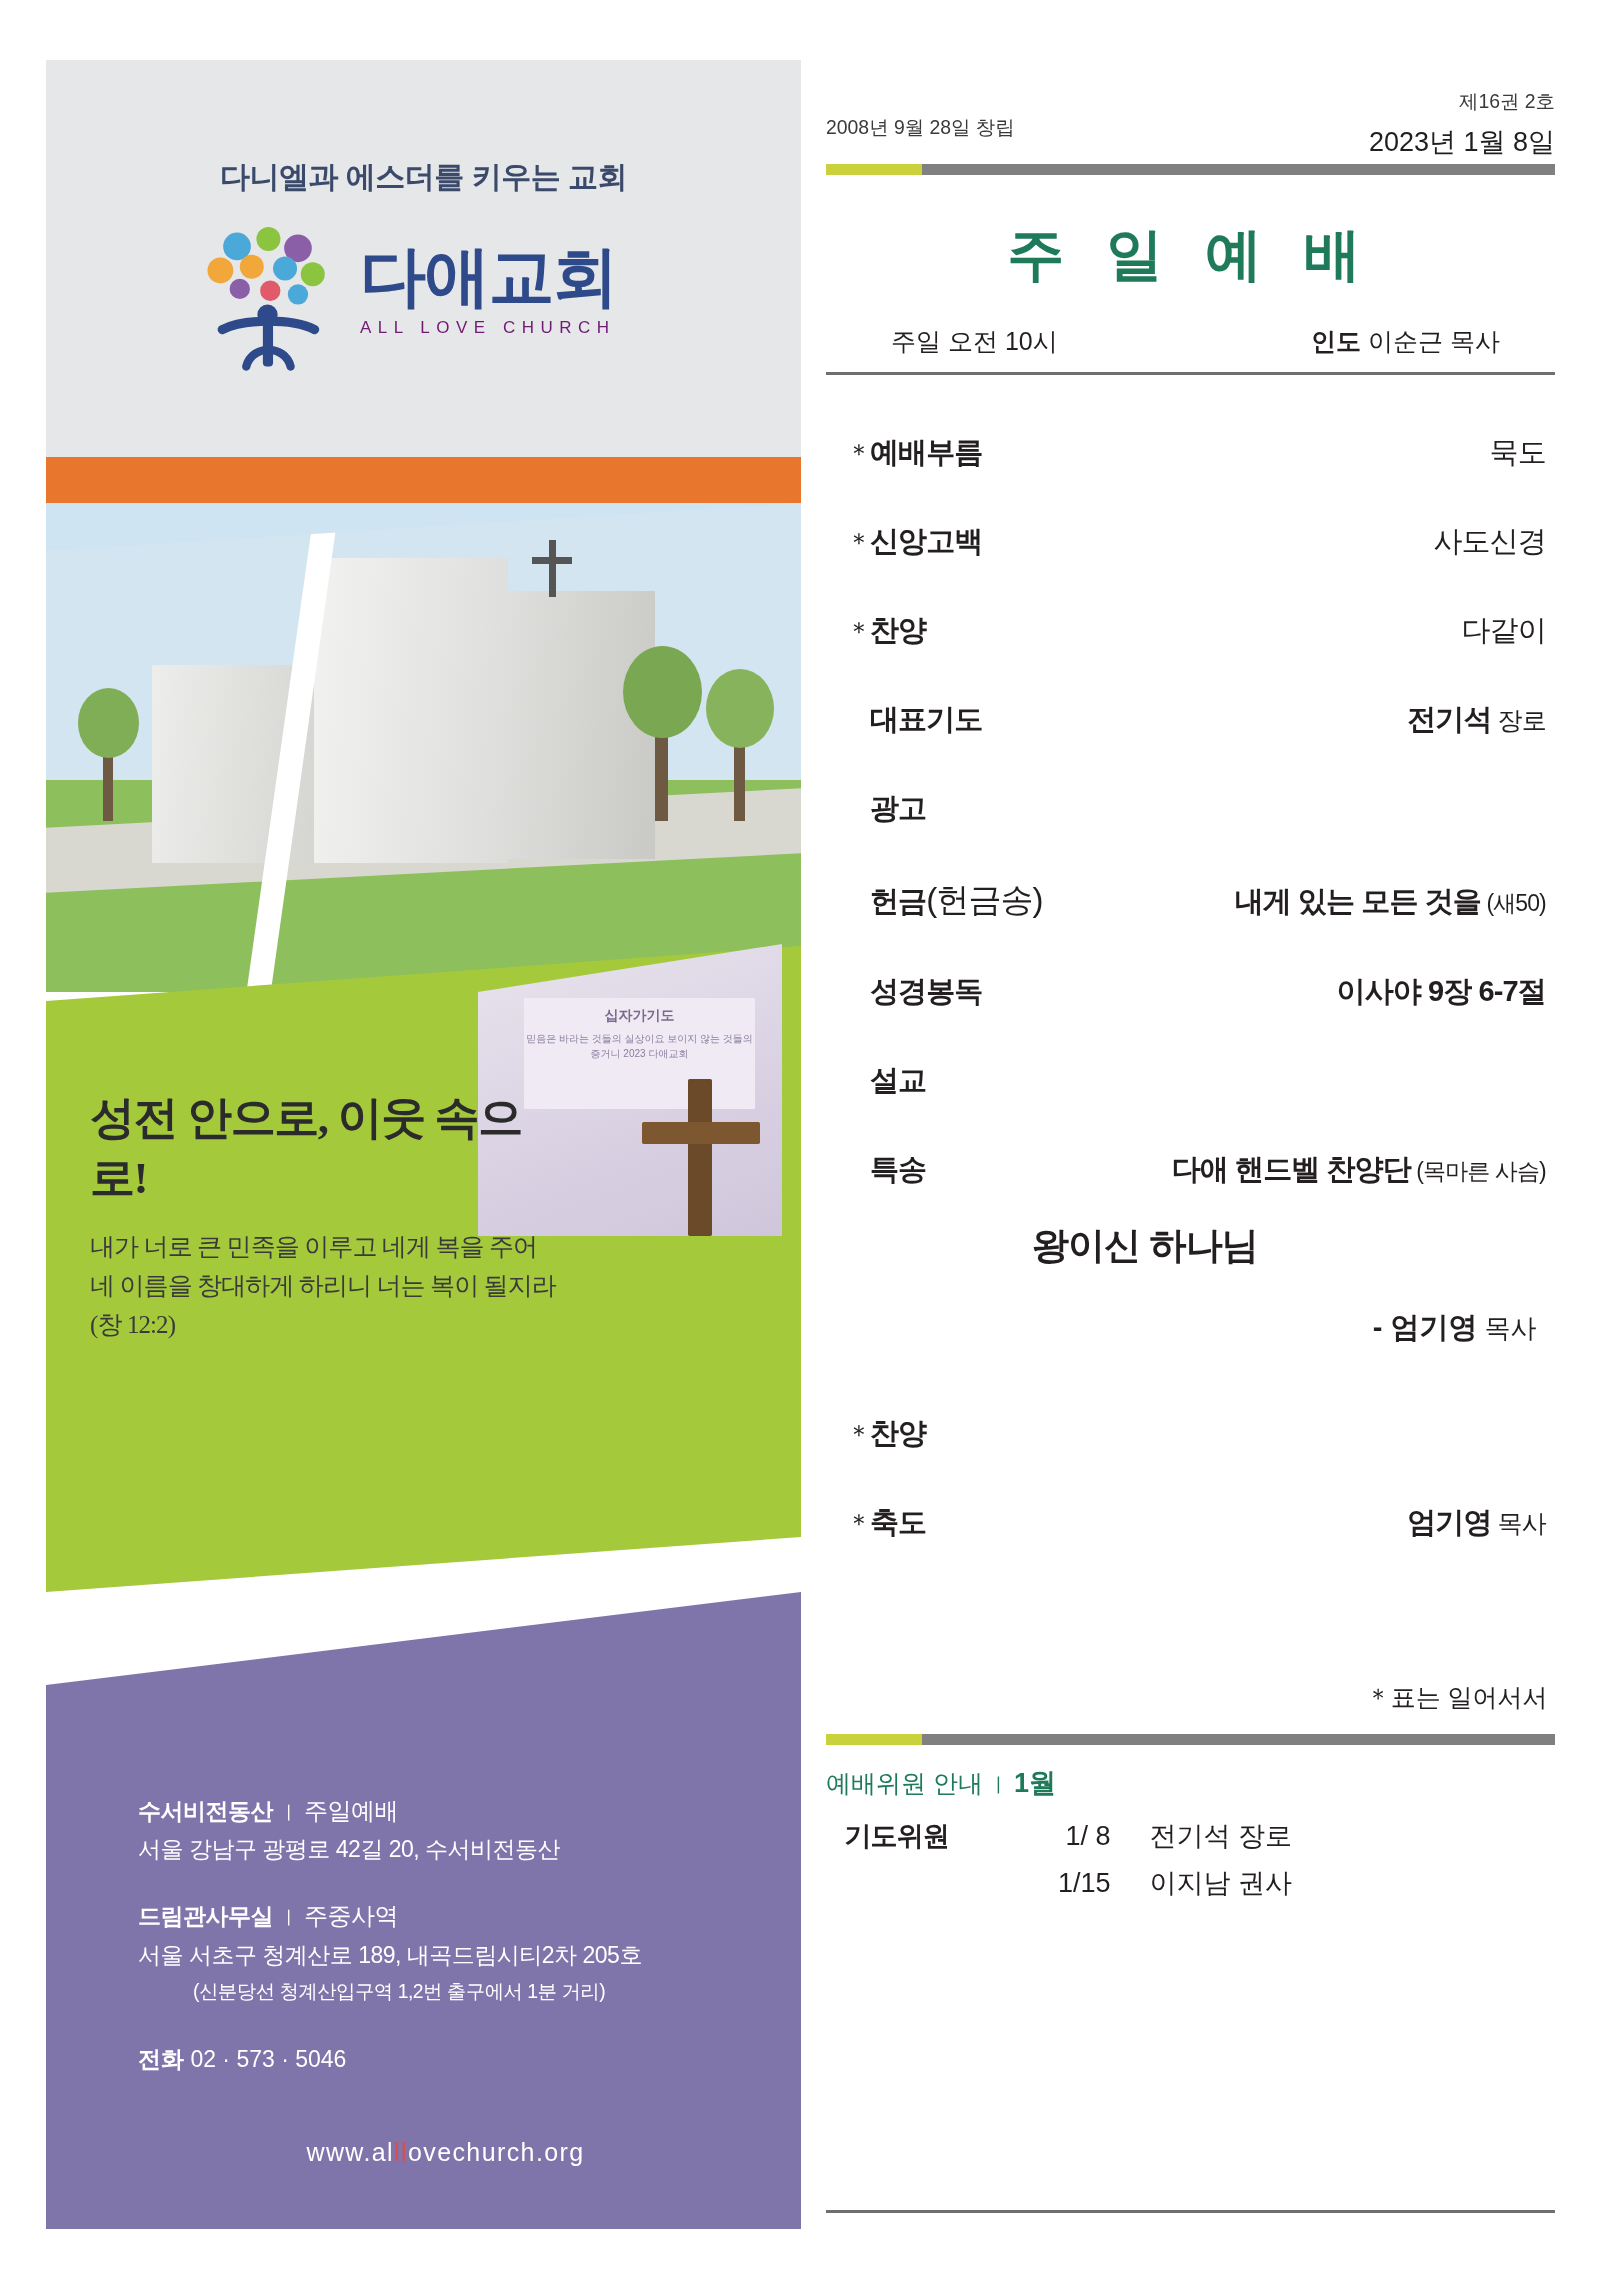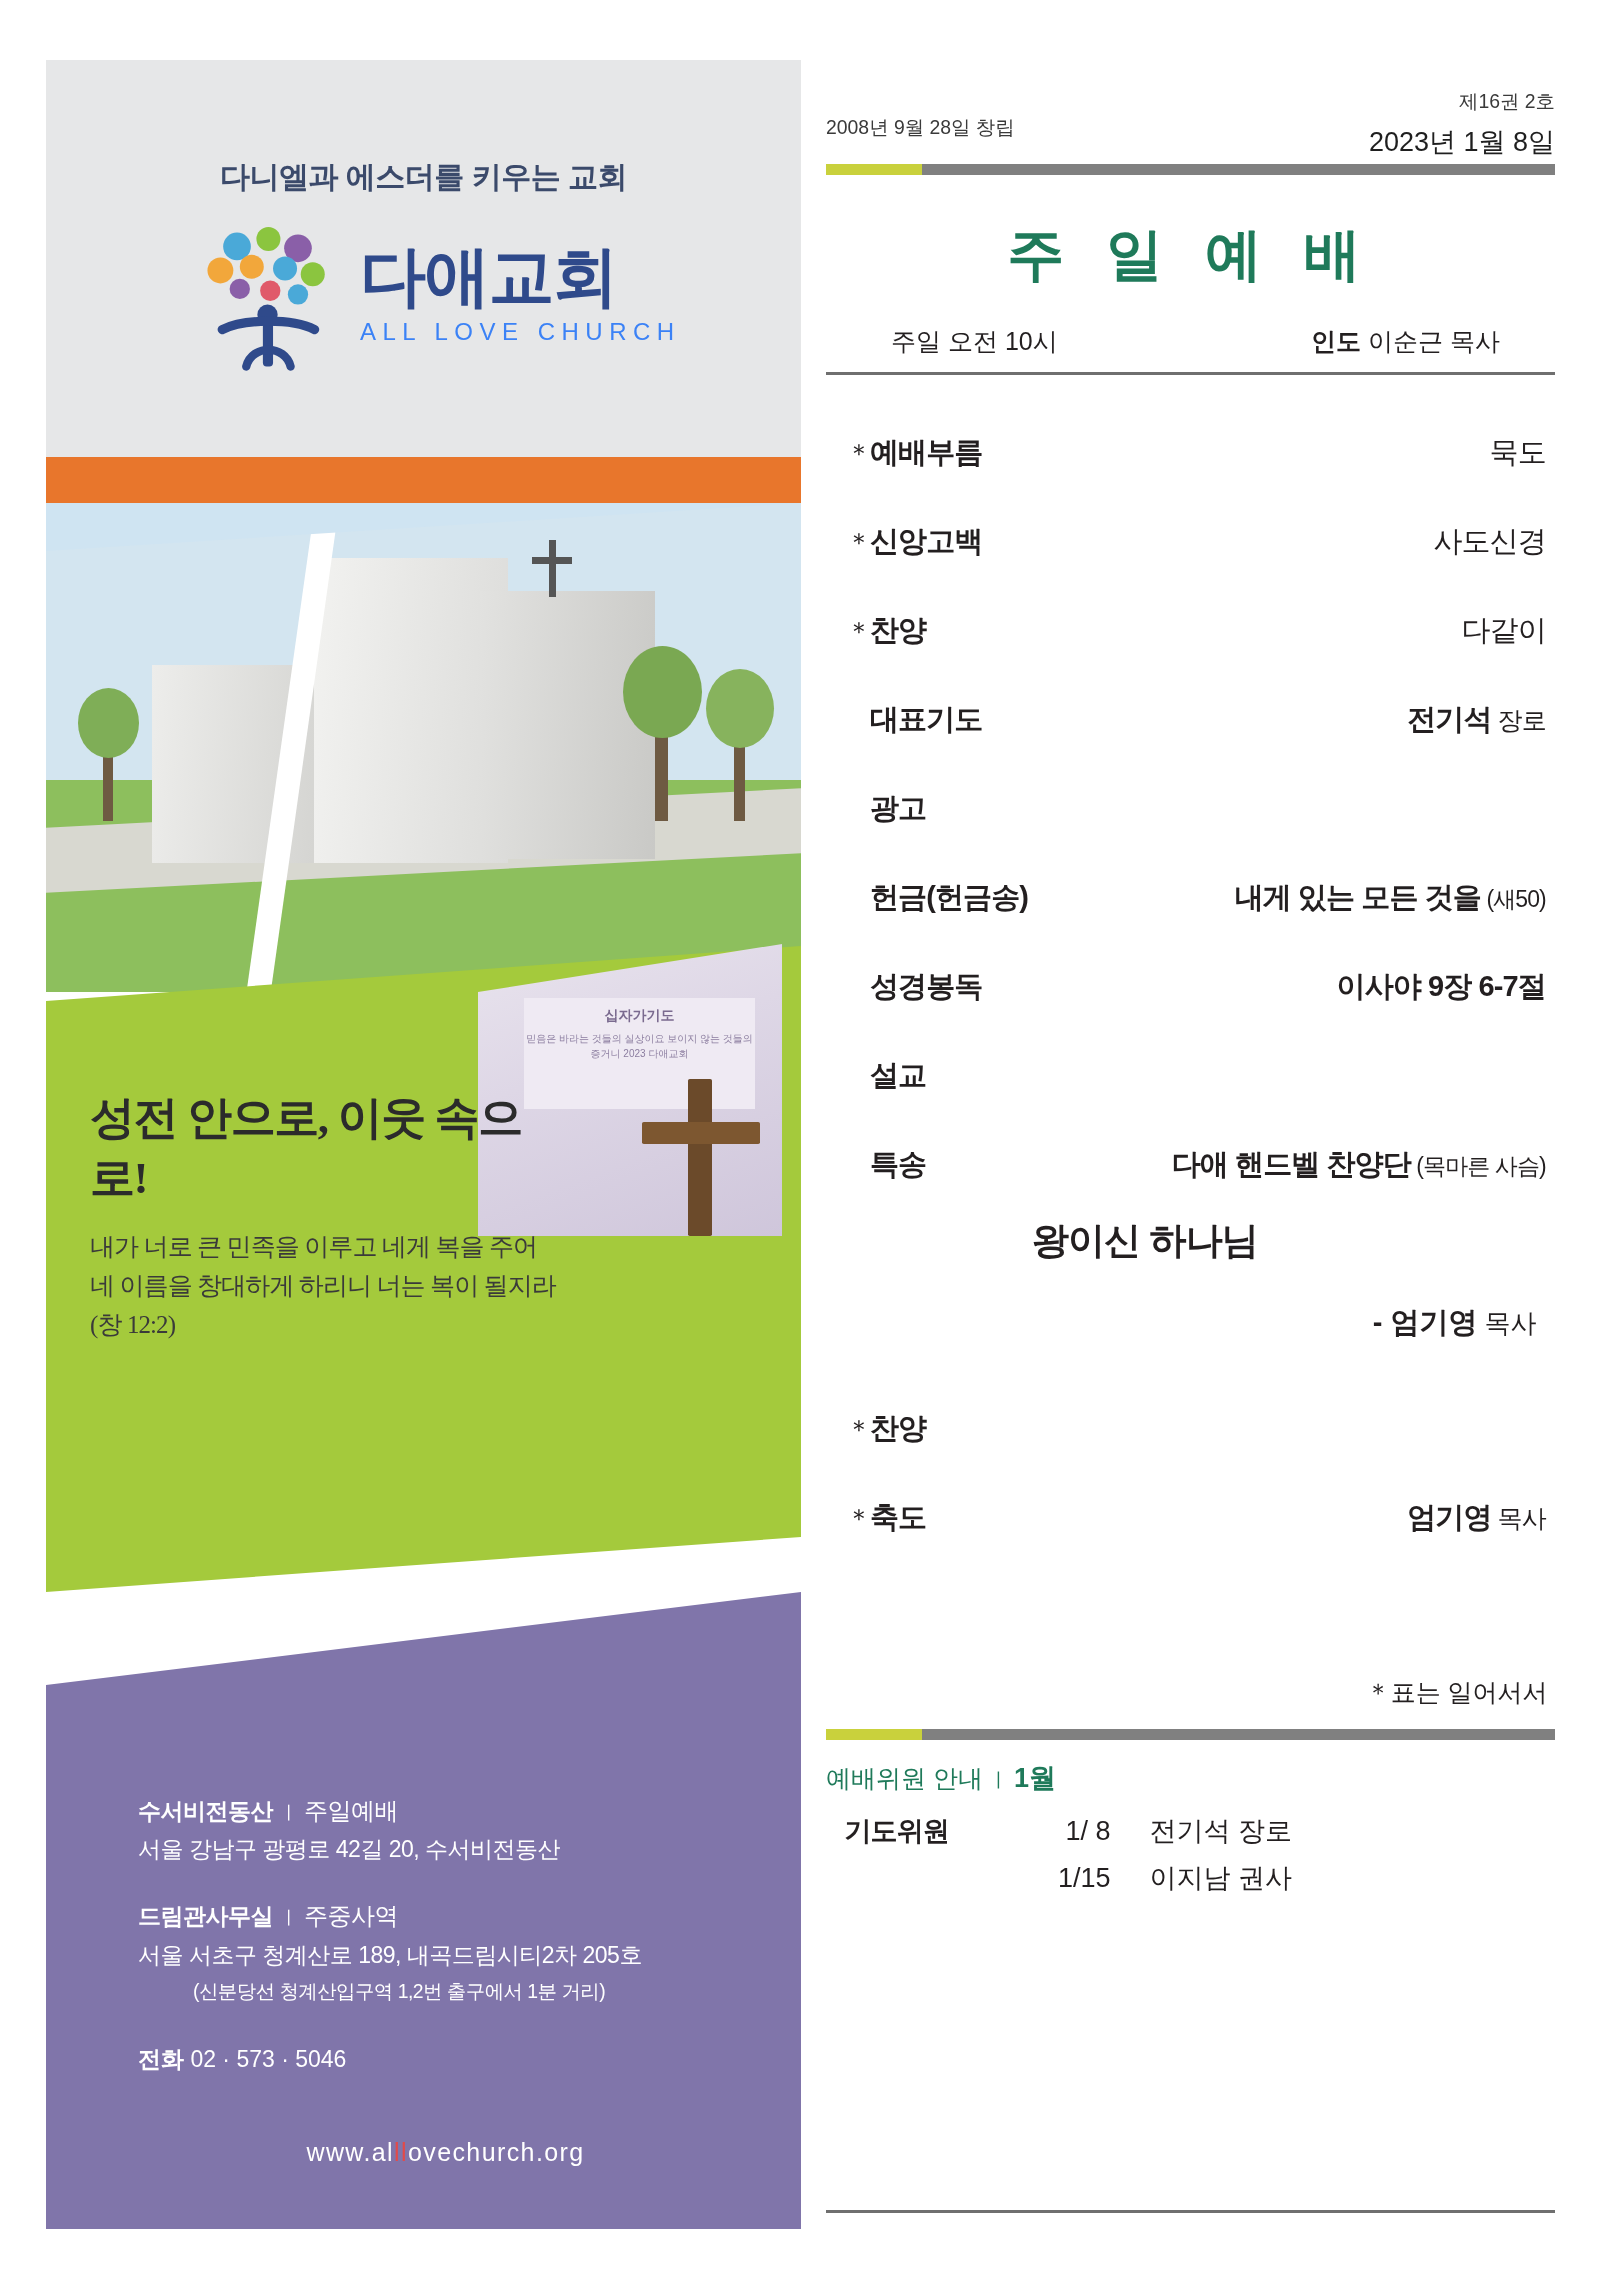--- a/index.html
+++ b/index.html
@@ -65,23 +65,23 @@
   }
   .logo-main {
     font-size: 66px;
     font-weight: 700;
     color: #2f4a8b;
     letter-spacing: -1.8px;
     line-height: 1;
   }
   .logo-sub {
     margin-top: 9.2px;
-    font-size: 24px;
+    font-size: 17px;
     letter-spacing: 6.5px;
-    color: #3b82f6;
+    color: #701a75;
     font-weight: 400;
   }
 
   
   .lp-orange {
     position: absolute;
     left: 0; top: 397px;
     width: 755px; height: 166px;
     background: #e8762c;
   }
@@ -280,21 +280,21 @@
     white-space: nowrap;
     margin-top: 25px;
   }
   .order-label .star {
     display: inline-block;
     width: 24px;
     font-weight: 400;
     font-size: 26px;
   }
   .order-label .nostar { display:inline-block; width:24px; }
-  .order-label .paren { font-weight:700; font-size:29px; }
+  .order-label .paren { font-weight:400; font-size:33px; }
   .order-value {
     font-size: 29px;
     text-align: right;
     letter-spacing: -0.9px;
     white-space: nowrap;
   }
   .order-value.bold { font-weight: 700; }
   .order-value .suffix { font-weight: 400; font-size: 25px; }
   .order-value .note { font-weight: 400; font-size: 23px; }
 

